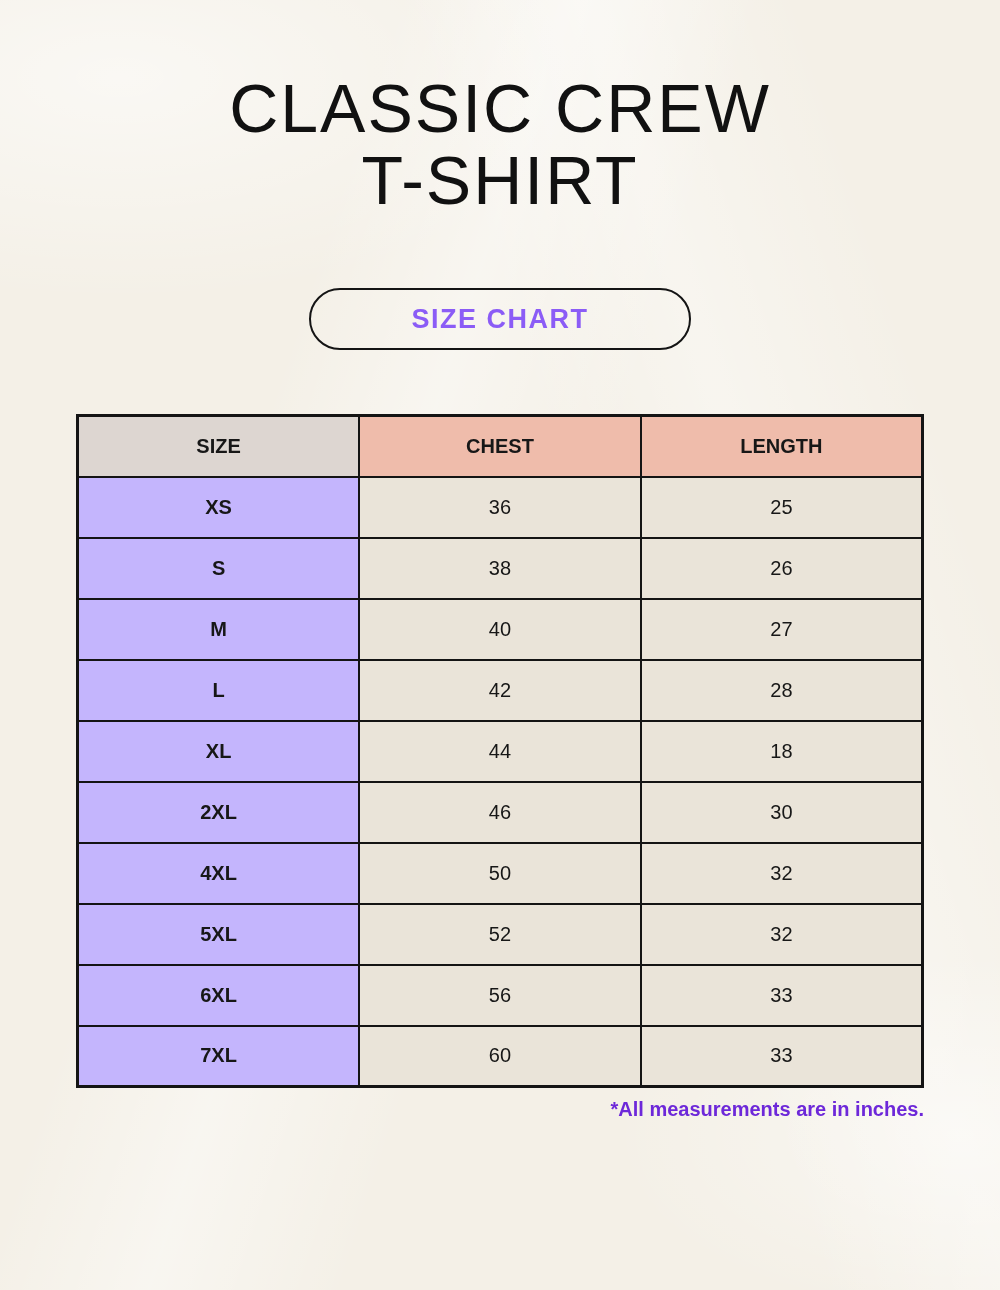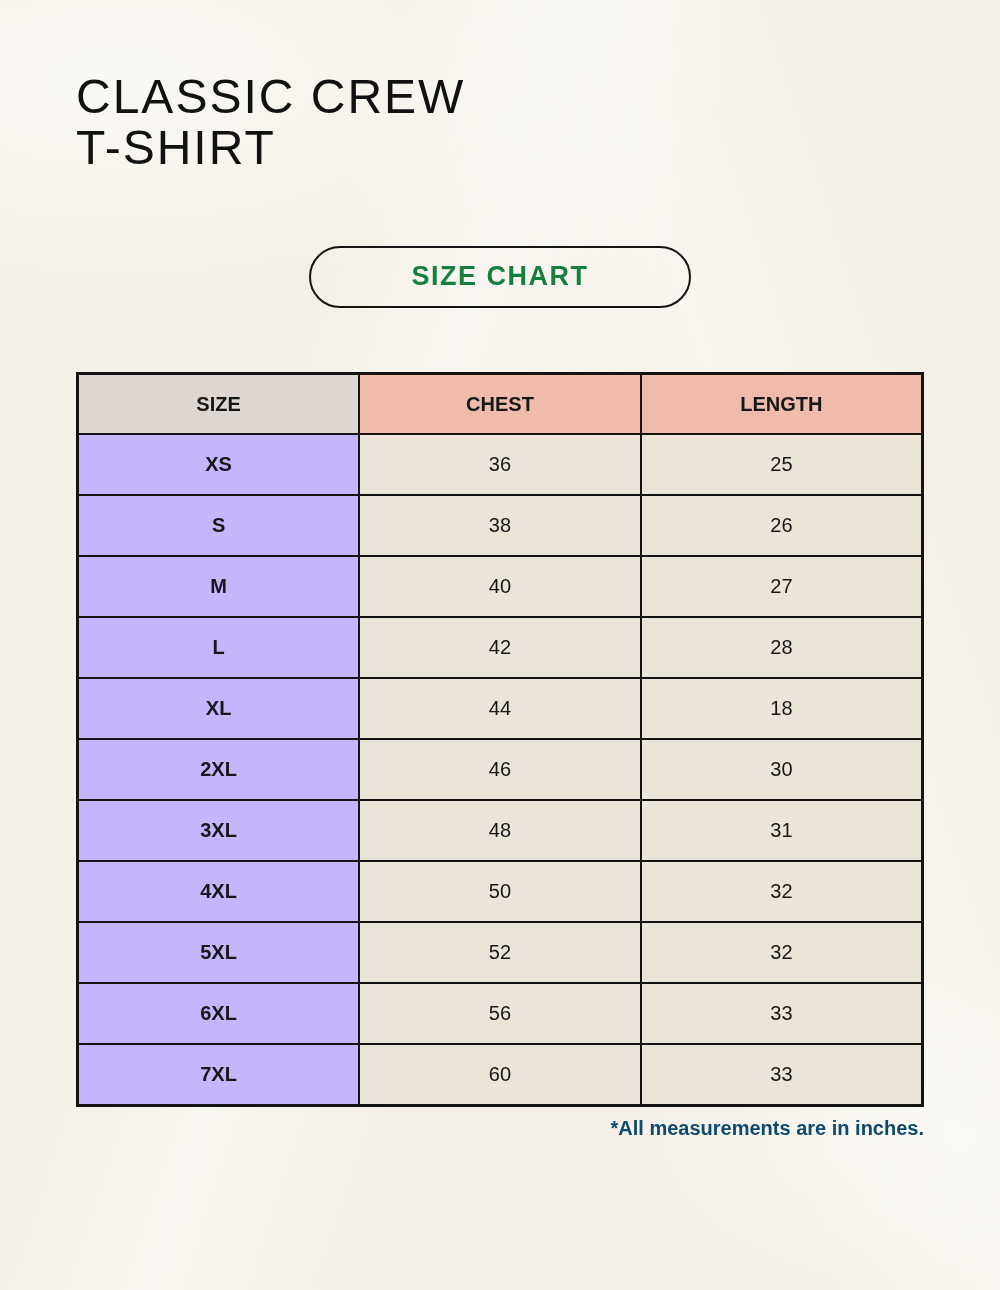--- a/index.html
+++ b/index.html
@@ -21,21 +21,22 @@
     overflow: hidden;
   }
 
   .content {
     width: 848px;
     margin: 0 auto;
   }
 
   .title {
     padding-top: 72px;
-    font-size: 48px;
+    text-align: center;
+    font-size: 68px;
     font-weight: 400;
     letter-spacing: 2px;
     line-height: 1.06;
     color: #111111;
   }
 
   .button-row {
     display: flex;
     justify-content: center;
     margin-top: 72px;
@@ -47,21 +48,21 @@
     justify-content: center;
     width: 382px;
     height: 62px;
     background: transparent;
     border: 2px solid #141414;
     border-radius: 40px;
     font-family: "Liberation Sans", sans-serif;
     font-size: 27px;
     font-weight: 600;
     letter-spacing: 1.5px;
-    color: #15803d;
+    color: #8b5cf6;
     cursor: pointer;
   }
 
   table.size-table {
     margin-top: 64px;
     width: 848px;
     border-collapse: collapse;
     border: 3px solid #141414;
     table-layout: fixed;
   }
@@ -93,21 +94,21 @@
     font-weight: 400;
     background: #eae4d9;
   }
 
   .footnote {
     width: 848px;
     margin-top: 10px;
     text-align: right;
     font-size: 20px;
     font-weight: 700;
-    color: #0c4a6e;
+    color: #6d28d9;
   }
 </style>
 </head>
 <body>
 
 <div class="content">
 
   <h1 class="title">
     <span>CLASSIC CREW</span><br>
     <span>T-SHIRT</span>
@@ -152,25 +153,20 @@
         <th>XL</th>
         <td>44</td>
         <td>18</td>
       </tr>
       <tr>
         <th>2XL</th>
         <td>46</td>
         <td>30</td>
       </tr>
       <tr>
-        <th>3XL</th>
-        <td>48</td>
-        <td>31</td>
-      </tr>
-      <tr>
         <th>4XL</th>
         <td>50</td>
         <td>32</td>
       </tr>
       <tr>
         <th>5XL</th>
         <td>52</td>
         <td>32</td>
       </tr>
       <tr>

